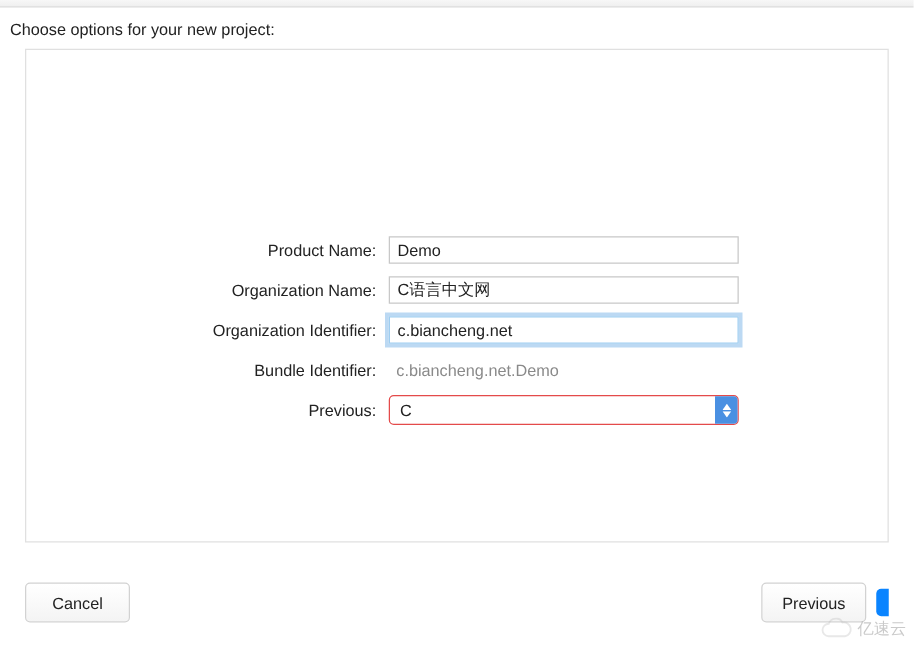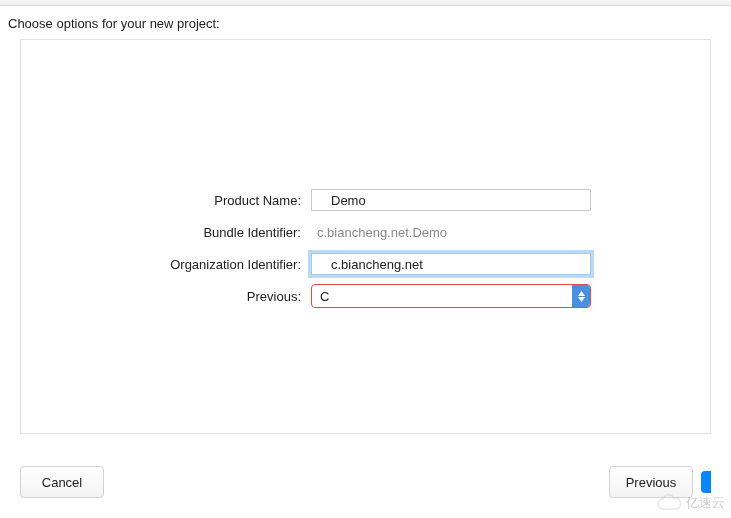--- a/index.html
+++ b/index.html
@@ -44,21 +44,21 @@
       font-size: 13px;
       color: #222;
     }
     .row-field { flex: 0 0 280px; position: relative; }
     .text-input {
       width: 100%;
       height: 22px;
       border: 1px solid #c8c8c8;
       background: #fff;
       font-size: 13px;
-      padding: 0 19px;
+      padding: 0 6px;
       outline: none;
       font-family: inherit;
       color: #222;
     }
     .text-input.focused {
       border: 1px solid #9ecdf0;
       box-shadow: 0 0 0 3px #bcd9f3;
     }
     .readonly-value {
       font-size: 13px;
@@ -143,32 +143,38 @@
 <div class="inner-panel">
   <div class="form">
 
     <div class="row">
       <div class="row-label">Product Name:</div>
       <div class="row-field">
         <input class="text-input" type="text" value="Demo" style="">
       </div>
     </div>
 
+    <div class="row">
+      <div class="row-label">Organization Name:</div>
+      <div class="row-field">
+        <input class="text-input" type="text" value="C语言中文网" style="">
+      </div>
+    </div>
+
+    <div class="row">
+      <div class="row-label">Organization Identifier:</div>
+      <div class="row-field">
+        <input class="text-input focused" type="text" value="c.biancheng.net" style="">
+      </div>
+    </div>
 
     <div class="row">
       <div class="row-label">Bundle Identifier:</div>
       <div class="row-field">
         <span class="readonly-value">c.biancheng.net.Demo</span>
-      </div>
-    </div>
-
-    <div class="row">
-      <div class="row-label">Organization Identifier:</div>
-      <div class="row-field">
-        <input class="text-input focused" type="text" value="c.biancheng.net" style="">
       </div>
     </div>
 
     <div class="row">
       <div class="row-label">Previous:</div>
       <div class="row-field">
         <div class="select-wrap">
           <span class="select-value">C</span>
           <span class="select-arrows">
             <svg width="7" height="5" viewBox="0 0 7 5">

